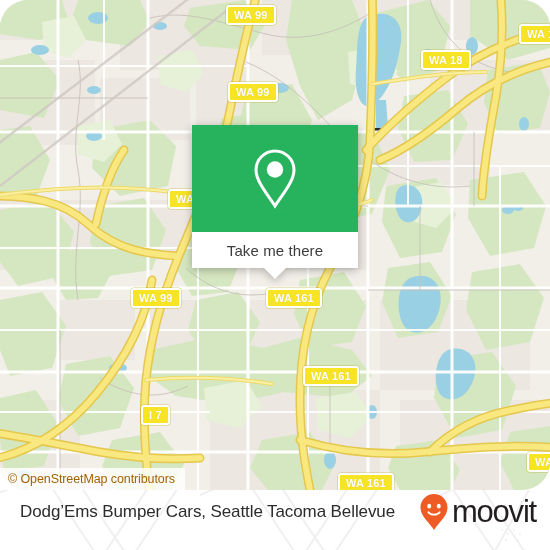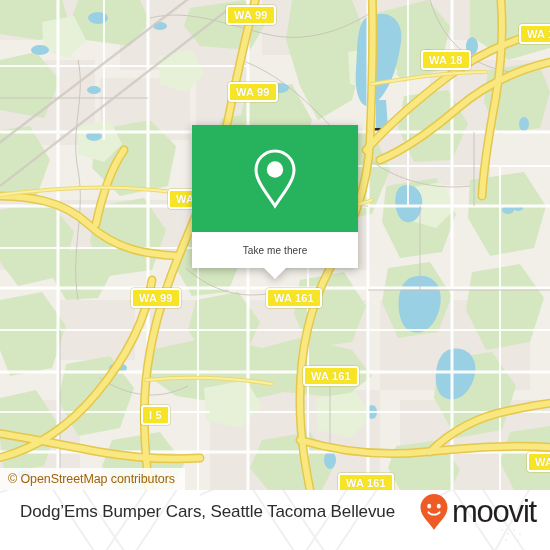--- a/index.html
+++ b/index.html
@@ -20,20 +20,21 @@
   }
 
   
   #map {
     position: absolute;
     left: 0; top: 0;
     width: 550px;
     height: 490px;
     overflow: hidden;
     background: #f2efe9;
+    border-radius: 28px;
   }
   #map-svg { position: absolute; left: 0; top: 0; display: block; }
 
   
   .shield {
     position: absolute;
     box-sizing: border-box;
     background: #f7e425;
     border: 2px solid #ffffff;
     border-radius: 3px;
@@ -83,21 +84,21 @@
     justify-content: center;
   }
   #popup-body {
     height: 36px;
     background: #ffffff;
     display: flex;
     align-items: center;
     justify-content: center;
   }
   #popup-label {
-    font-size: 10px;
+    font-size: 15px;
     color: #3c3c3c;
     letter-spacing: 0.1px;
   }
   #popup-tail {
     position: absolute;
     left: 50%;
     top: 143px;
     width: 0; height: 0;
     margin-left: -11px;
     border-left: 11px solid transparent;
@@ -375,21 +376,21 @@
 
     <div id="shields">
         <div class="shield" style="left: 226px; top: 5px;">WA 99</div>
         <div class="shield" style="left: 421px; top: 50px;">WA 18</div>
         <div class="shield" style="left: 519px; top: 24px;">WA 18</div>
         <div class="shield" style="left: 228px; top: 82px;">WA 99</div>
         <div class="shield" style="left: 168px; top: 189px;">WA 99</div>
         <div class="shield" style="left: 131px; top: 288px;">WA 99</div>
         <div class="shield" style="left: 266px; top: 288px;">WA 161</div>
         <div class="shield" style="left: 303px; top: 366px;">WA 161</div>
-        <div class="shield" style="left: 141px; top: 405px;">I 5</div>
+        <div class="shield" style="left: 141px; top: 405px;">I 7</div>
         <div class="shield" style="left: 338px; top: 473px;">WA 161</div>
         <div class="shield" style="left: 527px; top: 452px;">WA 1</div>
       </div>
 
     <div id="attribution">
       <span>© OpenStreetMap contributors</span>
     </div>
 
     <div id="popup">
       <div id="popup-head">

